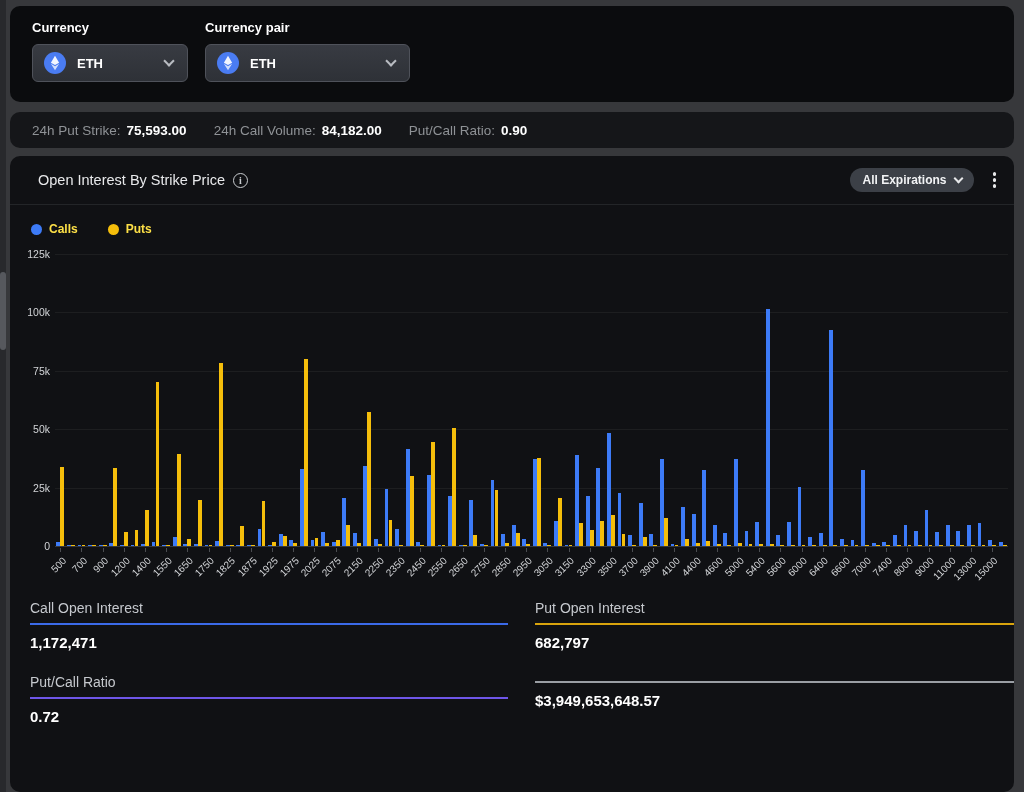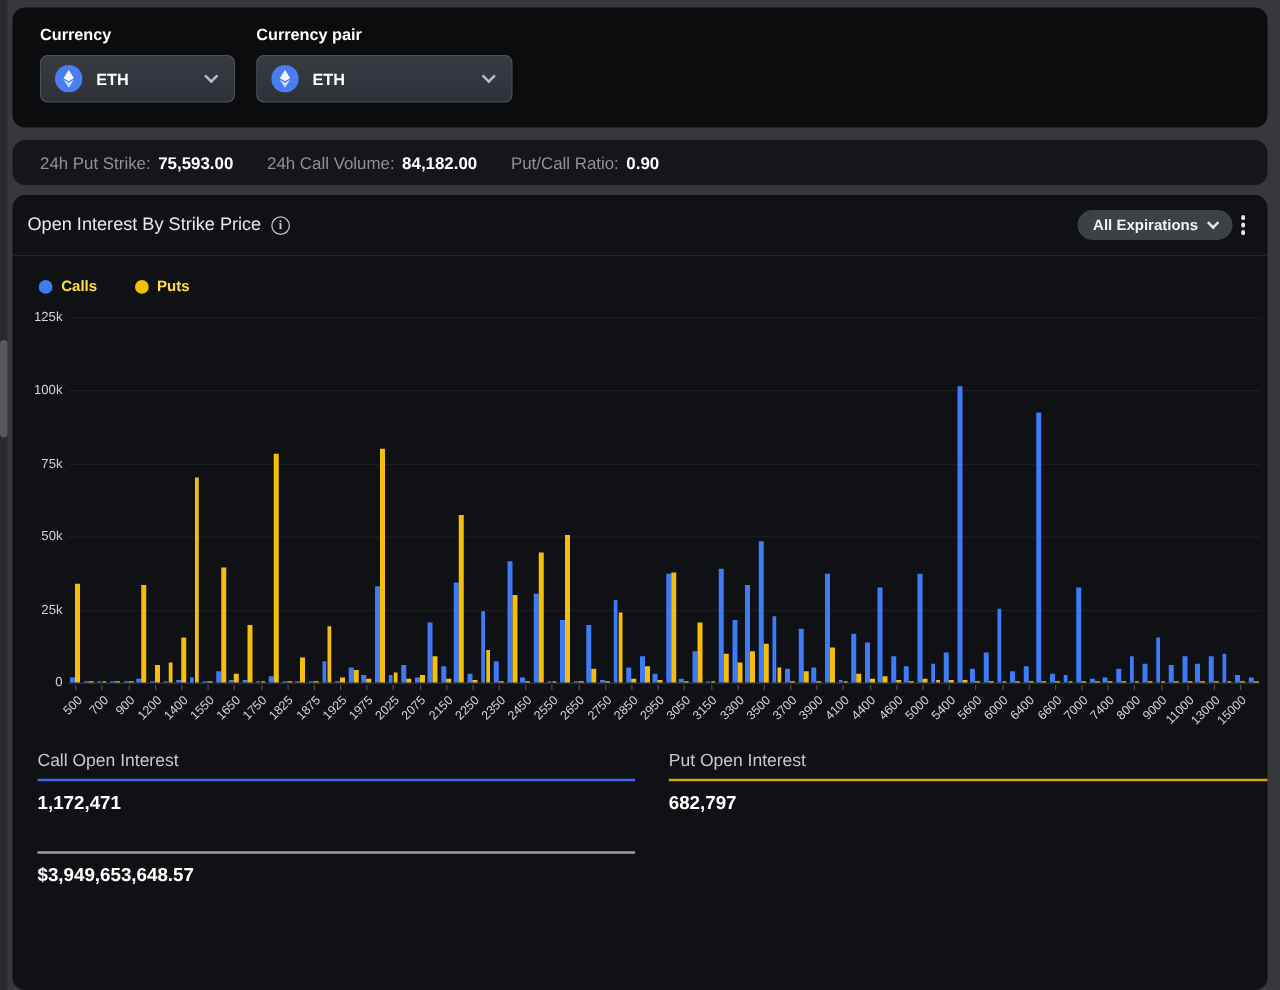--- a/index.html
+++ b/index.html
@@ -32,26 +32,26 @@
           transform:rotate(45deg); margin-left:auto; margin-top:-4px; }
 
   
   .card-volume { top:112px; height:36px; background:#151619; display:flex; align-items:center; padding-left:22px; gap:27px; }
   .vol-pair { display:flex; align-items:baseline; gap:6px; font-size:13.5px; }
   .vol-label { color:#8F9296; }
   .vol-value { color:#FFFFFF; font-weight:700; }
 
   
   .card-chart { top:156px; height:636px; background:#101114; overflow:hidden; }
-  .chart-header { height:49px; display:flex; align-items:center; padding:0 15px 0 12px; border-bottom:1px solid #232528; }
+  .chart-header { height:49px; display:flex; align-items:center; padding:0 15px 0 28px; border-bottom:1px solid #232528; }
   .chart-title { font-size:14.5px; color:#E8E9EB; }
   .info-icon { width:15px; height:15px; border:1.3px solid #C9CCD0; border-radius:50%; color:#C9CCD0;
                font-size:10px; font-weight:700; display:inline-flex; align-items:center; justify-content:center;
                margin-left:8px; font-family:"Liberation Serif", serif; }
-  .header-right { margin-left:auto; display:flex; align-items:center; gap:4px; }
+  .header-right { margin-left:auto; display:flex; align-items:center; gap:16px; }
   .pill-btn { background:#3C4047; border-radius:13px; height:24px; display:flex; align-items:center;
               padding:0 12px; gap:8px; cursor:pointer; }
   .pill-label { font-size:12px; font-weight:700; color:#F2F3F5; }
   .pill-chev { width:7px; height:7px; border-right:2px solid #E6E7E9; border-bottom:2px solid #E6E7E9;
                transform:rotate(45deg); margin-top:-3px; }
   .kebab { display:flex; flex-direction:column; gap:2.5px; padding:3px; cursor:pointer; }
   .kebab i { width:3.5px; height:3.5px; border-radius:50%; background:#E8E9EA; }
 
   .legend { position:absolute; left:21px; top:66px; display:flex; gap:30px; align-items:center; }
   .legend-item { display:flex; align-items:center; gap:7px; }
@@ -451,18 +451,23 @@
       <div class="stat-label">Call Open Interest</div>
       <hr class="stat-line" style="background: rgb(59, 106, 232);">
       <div class="stat-value">1,172,471</div>
     </div>
     <div>
       <div class="stat-label">Put Open Interest</div>
       <hr class="stat-line" style="background: rgb(217, 164, 13);">
       <div class="stat-value">682,797</div>
     </div>
     <div>
+      <div class="stat-label">Put/Call Ratio</div>
+      <hr class="stat-line" style="background: rgb(110, 86, 232);">
+      <div class="stat-value">0.72</div>
+    </div>
+    <div>
       <hr class="stat-line" style="background: rgb(154, 158, 164);">
       <div class="stat-value">$3,949,653,648.57</div>
     </div>
     <div></div>
   </div>
 </div>
 
 </body></html>

